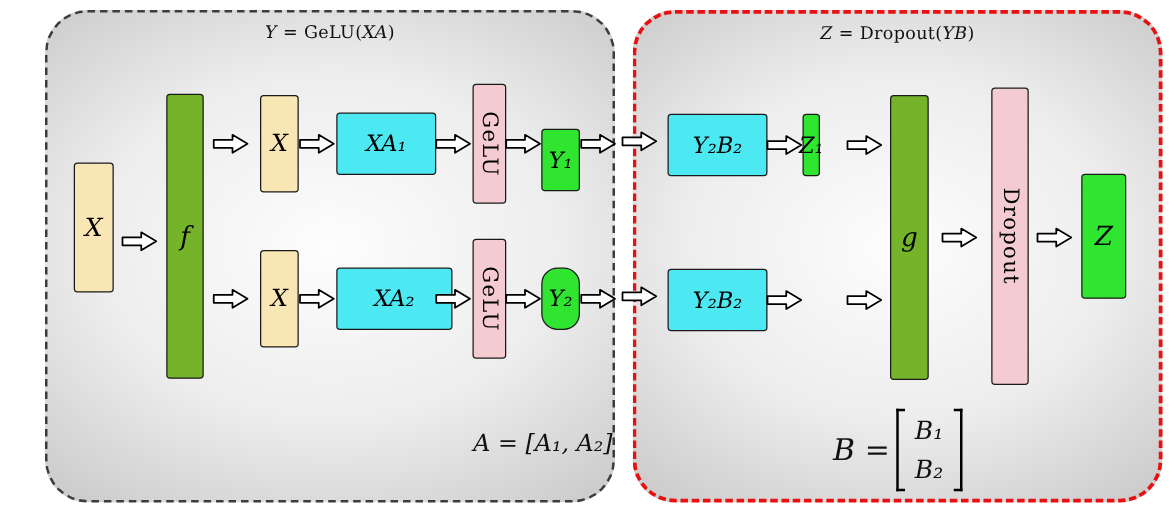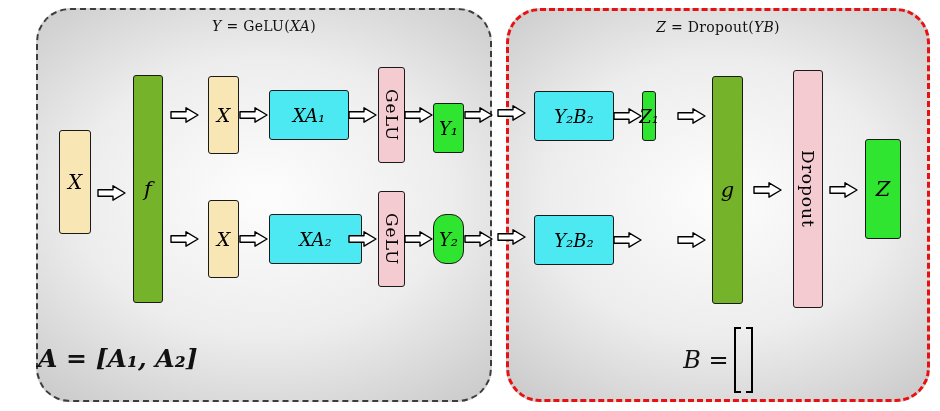--- a/index.html
+++ b/index.html
@@ -26,22 +26,22 @@
   }
   .tan{background:#f8e6b4;}
   .olive{background:#74b32a;}
   .cyan{background:#4de9f2;}
   .pink{background:#f3cbd1;}
   .green{background:#2fe52f;}
   .vlabel{writing-mode:vertical-rl;font-size:17px;letter-spacing:1px;}
   .arrow{position:absolute;width:28px;height:16px;overflow:visible;}
   .arrow polygon{fill:#ffffff;stroke:#000000;stroke-width:1.4;stroke-linejoin:round;}
   .formula{
-    position:absolute;left:0;right:0;top:334px;text-align:left;
-    font-style:italic;font-size:25px;font-weight:bold;
+    position:absolute;left:0;right:0;top:334px;text-align:right;
+    font-style:italic;font-size:19px;
   }
   .bformula{
     position:absolute;left:0;right:0;top:316px;
     display:flex;justify-content:center;align-items:center;gap:5px;font-size:24px;
   }
   .brk{width:7px;height:66px;box-sizing:border-box;}
   .brk.l{border:2.5px solid #000;border-right:none;}
   .brk.r{border:2.5px solid #000;border-left:none;}
   .bcol{display:flex;flex-direction:column;justify-content:center;text-align:center;
         font-size:20px;font-style:italic;line-height:31px;padding:0 3px;}
@@ -170,20 +170,24 @@
         <polygon points="0,4.8 15,4.8 15,0.8 27,8 15,15.2 15,11.2 0,11.2"></polygon>
       </svg>
 
     <div class="box green it" style="left:356px;top:128px;width:36px;height:100px;font-size:21px;">
       <span>Z</span>
     </div>
 
     <div class="bformula">
       <span class="it">B = </span>
       <span class="brk l"></span>
+      <span class="bcol">
+        <span>B₁</span>
+        <span>B₂</span>
+      </span>
       <span class="brk r"></span>
     </div>
   </div>
 
   <svg class="arrow" style="left:498px;top:105px;z-index:5;" viewBox="0 0 28 16">
       <polygon points="0,4.8 15,4.8 15,0.8 27,8 15,15.2 15,11.2 0,11.2"></polygon>
     </svg>
   <svg class="arrow" style="left:498px;top:229px;z-index:5;" viewBox="0 0 28 16">
       <polygon points="0,4.8 15,4.8 15,0.8 27,8 15,15.2 15,11.2 0,11.2"></polygon>
     </svg>

